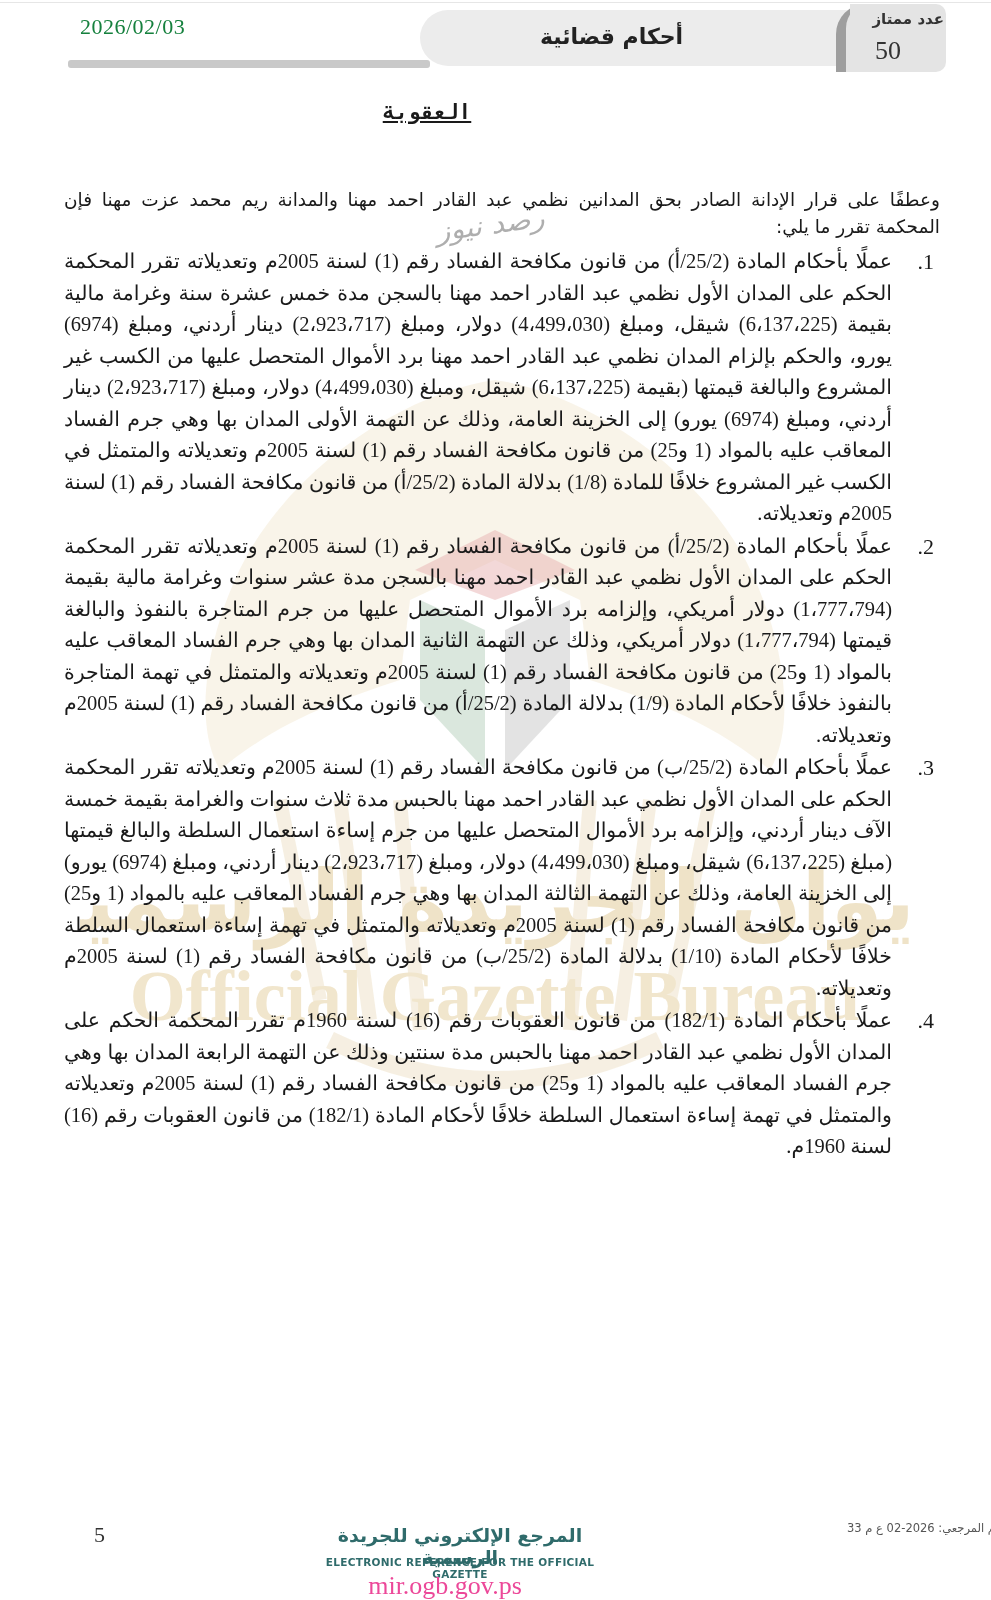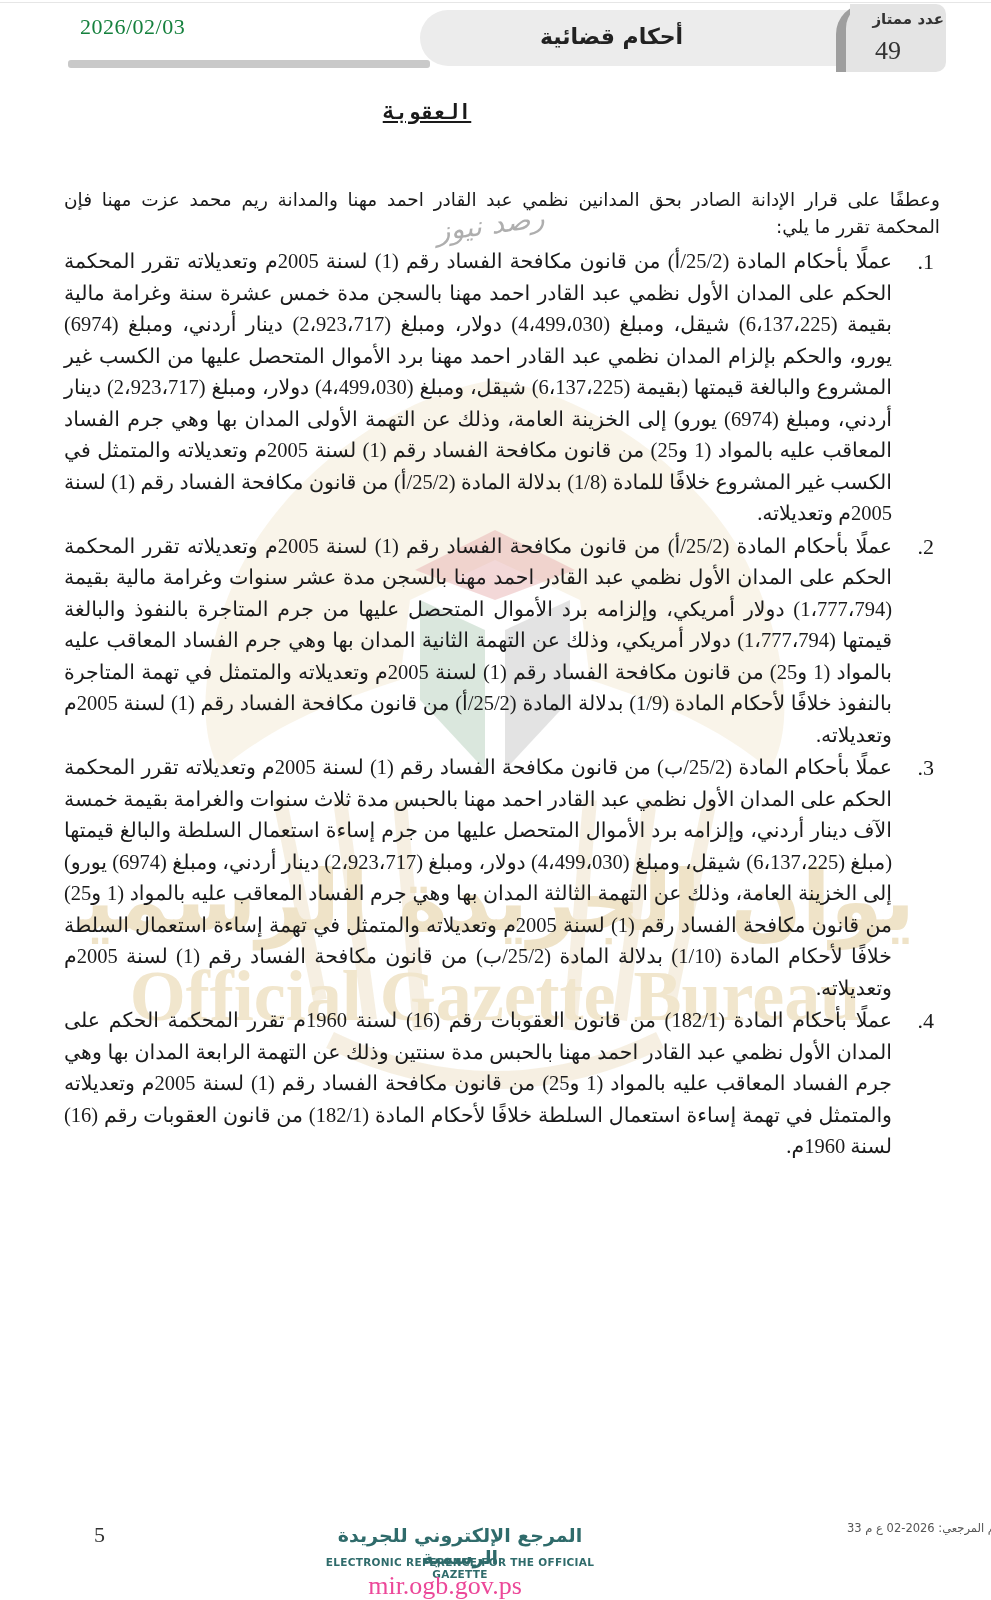--- a/index.html
+++ b/index.html
@@ -44,21 +44,21 @@
 <div class="top-rule"></div>
 
 <div>
   <div class="hdr-date">2026/02/03</div>
   <div class="hdr-date-bar"></div>
   <div class="hdr-pill"></div>
   <div class="hdr-title">أحكام قضائية</div>
   <div class="hdr-badge-curve"></div>
   <div class="hdr-badge"></div>
   <div class="badge-label">عدد ممتاز</div>
-  <div class="badge-num">49</div>
+  <div class="badge-num">50</div>
 </div>
 
 <svg class="wm" viewBox="0 0 830 1000">
   <g opacity="0.28">
     <path d="M415 80 C340 90 230 150 170 250 C130 320 110 420 140 470 C200 420 260 400 320 380 L330 300 L415 260 L500 300 L510 380 C570 400 630 420 690 470 C720 420 700 320 660 250 C600 150 490 90 415 80 Z" fill="#e8d6b0"></path>
     <path d="M200 500 L240 700 M260 500 L290 720 M320 500 L340 730 M510 500 L490 730 M570 500 L540 720 M630 500 L590 700" stroke="#e0c99a" stroke-width="14" fill="none"></path>
     <path d="M250 740 Q415 820 580 740" stroke="#e0c99a" stroke-width="18" fill="none"></path>
   </g>
   <g opacity="0.5">
     <path d="M335 270 L415 230 L495 270 L415 300 Z" fill="#e8b3b3"></path>

